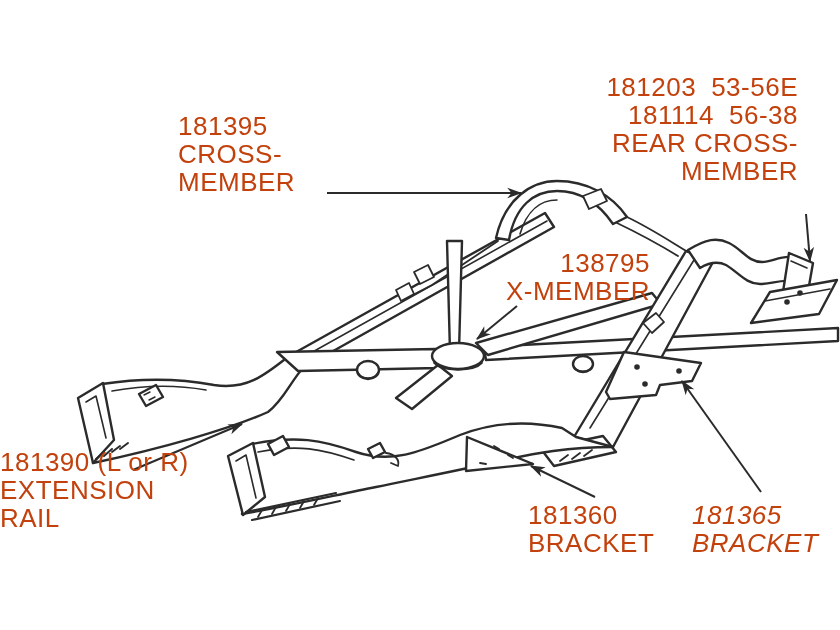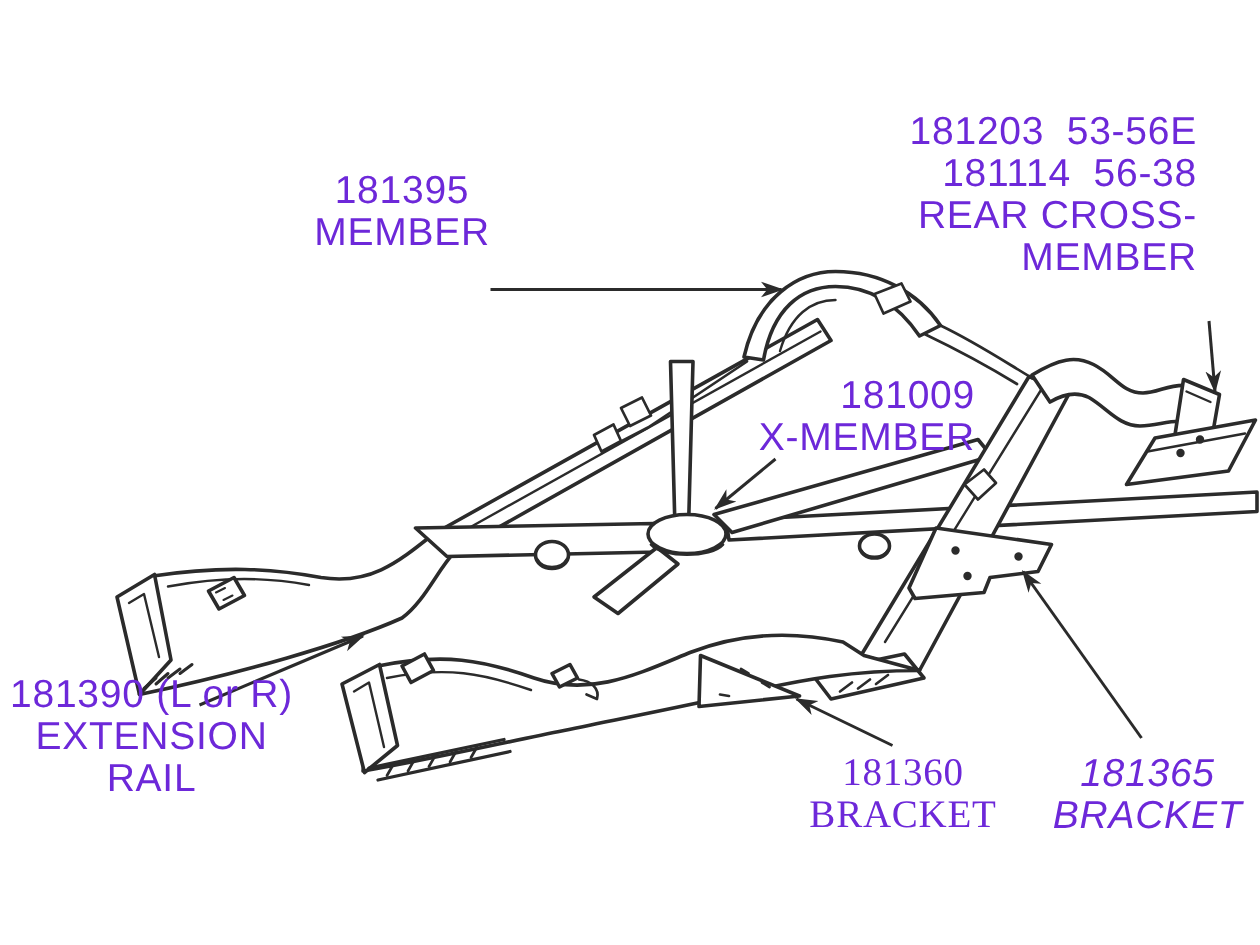--- a/index.html
+++ b/index.html
@@ -2,25 +2,25 @@
 <html><head>
 <meta charset="utf-8">
 <style>
   html,body{margin:0;padding:0;background:#ffffff;}
   .stage{
     position:relative;width:840px;height:630px;background:#ffffff;overflow:hidden;
     font-family:"Liberation Sans","DejaVu Sans",sans-serif;
   }
   .stage svg{position:absolute;left:0;top:0;}
   .label{
-    position:absolute;color:#6d28d9;font-size:26px;line-height:28px;
+    position:absolute;color:#c2410c;font-size:26px;line-height:28px;
     letter-spacing:0.5px;white-space:nowrap;
   }
   .label .gap{display:inline-block;width:15px;}
-  .tc{text-align:center;}
+  .tc{text-align:left;}
   .tr{text-align:right;}
 </style>
 </head>
 <body>
 
 <div class="stage">
 
   <svg width="840" height="630" viewBox="0 0 840 630">
     <defs>
       <marker id="arrow" viewBox="0 0 12 10" refX="11" refY="5" markerUnits="userSpaceOnUse" markerWidth="15" markerHeight="13" orient="auto">
@@ -125,46 +125,47 @@
       <line x1="806" y1="214" x2="810" y2="261" marker-end="url(#arrow)"></line>
       <line x1="517" y1="306" x2="477" y2="339" marker-end="url(#arrow)"></line>
       <line x1="133" y1="470" x2="242" y2="424" marker-end="url(#arrow)"></line>
       <line x1="595" y1="497" x2="531" y2="466" marker-end="url(#arrow)"></line>
       <line x1="761" y1="492" x2="682" y2="381" marker-end="url(#arrow)"></line>
     </g>
   </svg>
 
   <div class="label tc" style="left:178px;top:112px;width:180px;">
     <div>181395</div>
+    <div>CROSS-</div>
     <div>MEMBER</div>
   </div>
 
   <div class="label tr" style="left:560px;top:73px;width:238px;">
     <div>
       <span>181203</span><span class="gap"></span><span>53-56E</span>
     </div>
     <div>
       <span>181114</span><span class="gap"></span><span>56-38</span>
     </div>
     <div>REAR CROSS-</div>
     <div>MEMBER</div>
   </div>
 
   <div class="label tr" style="left:460px;top:249px;width:190px;">
-    <div>181009</div>
+    <div>138795</div>
     <div>X-MEMBER</div>
   </div>
 
   <div class="label tc" style="left:0px;top:448px;width:202px;">
     <div>181390 (L or R)</div>
     <div>EXTENSION</div>
     <div>RAIL</div>
   </div>
 
-  <div class="label tc" style="left:528px;top:501px;width:148px;font-family:Liberation Serif, serif;">
+  <div class="label tc" style="left:528px;top:501px;width:148px;">
     <div>181360</div>
     <div>BRACKET</div>
   </div>
 
   <div class="label tc" style="left:692px;top:501px;width:146px;font-style:italic;">
     <div>181365</div>
     <div>BRACKET</div>
   </div>
 
 </div>

